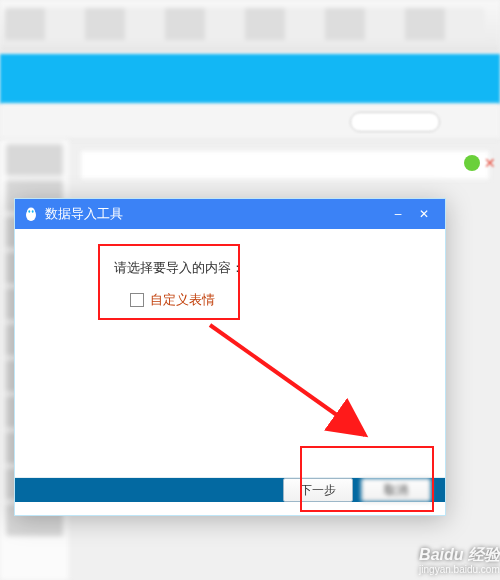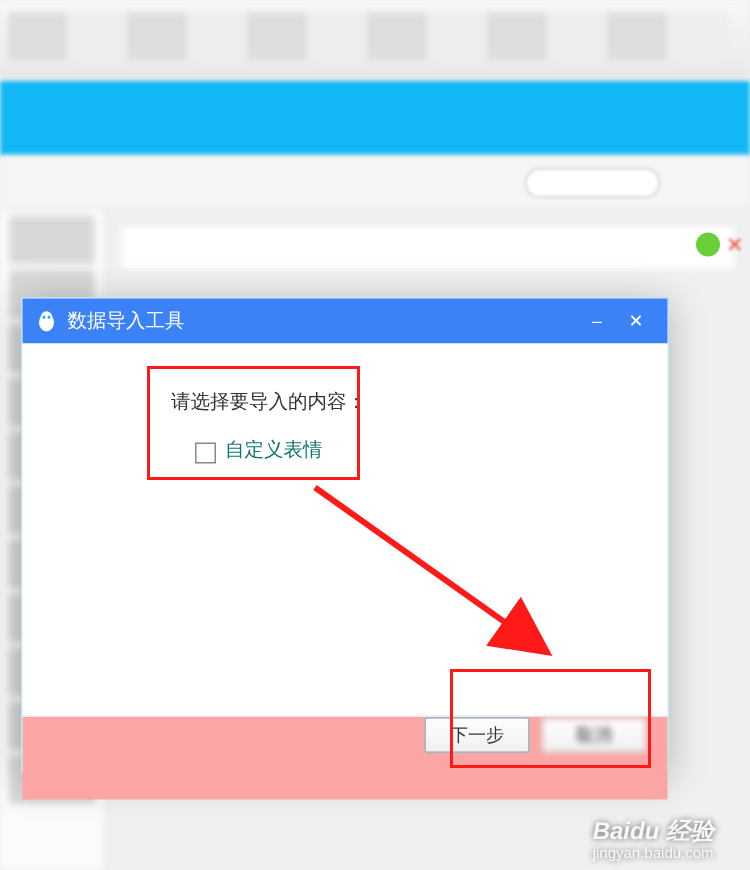--- a/index.html
+++ b/index.html
@@ -114,43 +114,43 @@
     .option-group {
       position:absolute;
       top:20px; left:85px;
       padding:10px 18px 12px 14px;
     }
     .option-prompt {
       font-size:13px; color:#333;
       margin-bottom:14px;
     }
     .option-row {
-      display:flex; align-items:flex-end;
+      display:flex; align-items:center;
       margin:5px 0 5px 16px;
-      font-size:13px; color:#0f766e;
+      font-size:13px; color:#c2410c;
     }
     .chk {
       width:14px; height:14px;
       border:1px solid #888;
       background:#fff;
       margin-right:6px;
       display:inline-flex; align-items:center; justify-content:center;
     }
     .chk.checked {
       border-color:#3aa935;
     }
     .chk.checked::after {
       content:"✔";
       color:#3aa935;
       font-size:11px;
       line-height:1;
     }
     .dialog-footer {
-      height:56px;
-      background:#fca5a5;
+      height:25px;
+      background:#0369a1;
       border-top:1px solid #e3eef3;
       display:flex;
       align-items:flex-start;
       justify-content:flex-end;
       padding-right:14px;
     }
     .btn {
       min-width:70px; height:24px;
       padding:0 14px;
       background:linear-gradient(#fdfdfd,#f1f1f1);
@@ -175,21 +175,21 @@
     
     .arrow {
       position:absolute;
       top:315px; left:190px;
       width:200px; height:150px;
       pointer-events:none;
     }
     
     .watermark {
       position:absolute;
-      right:24px; bottom:4px;
+      right:0; bottom:4px;
       color:rgba(255,255,255,0.9);
       text-shadow:0 0 4px rgba(0,0,0,0.6);
       font-size:10px;
       text-align:left;
       line-height:1.2;
       font-family: Arial, sans-serif;
     }
     .watermark .brand { font-size:16px; font-weight:bold; font-style:italic; }
   </style>
 </head>

